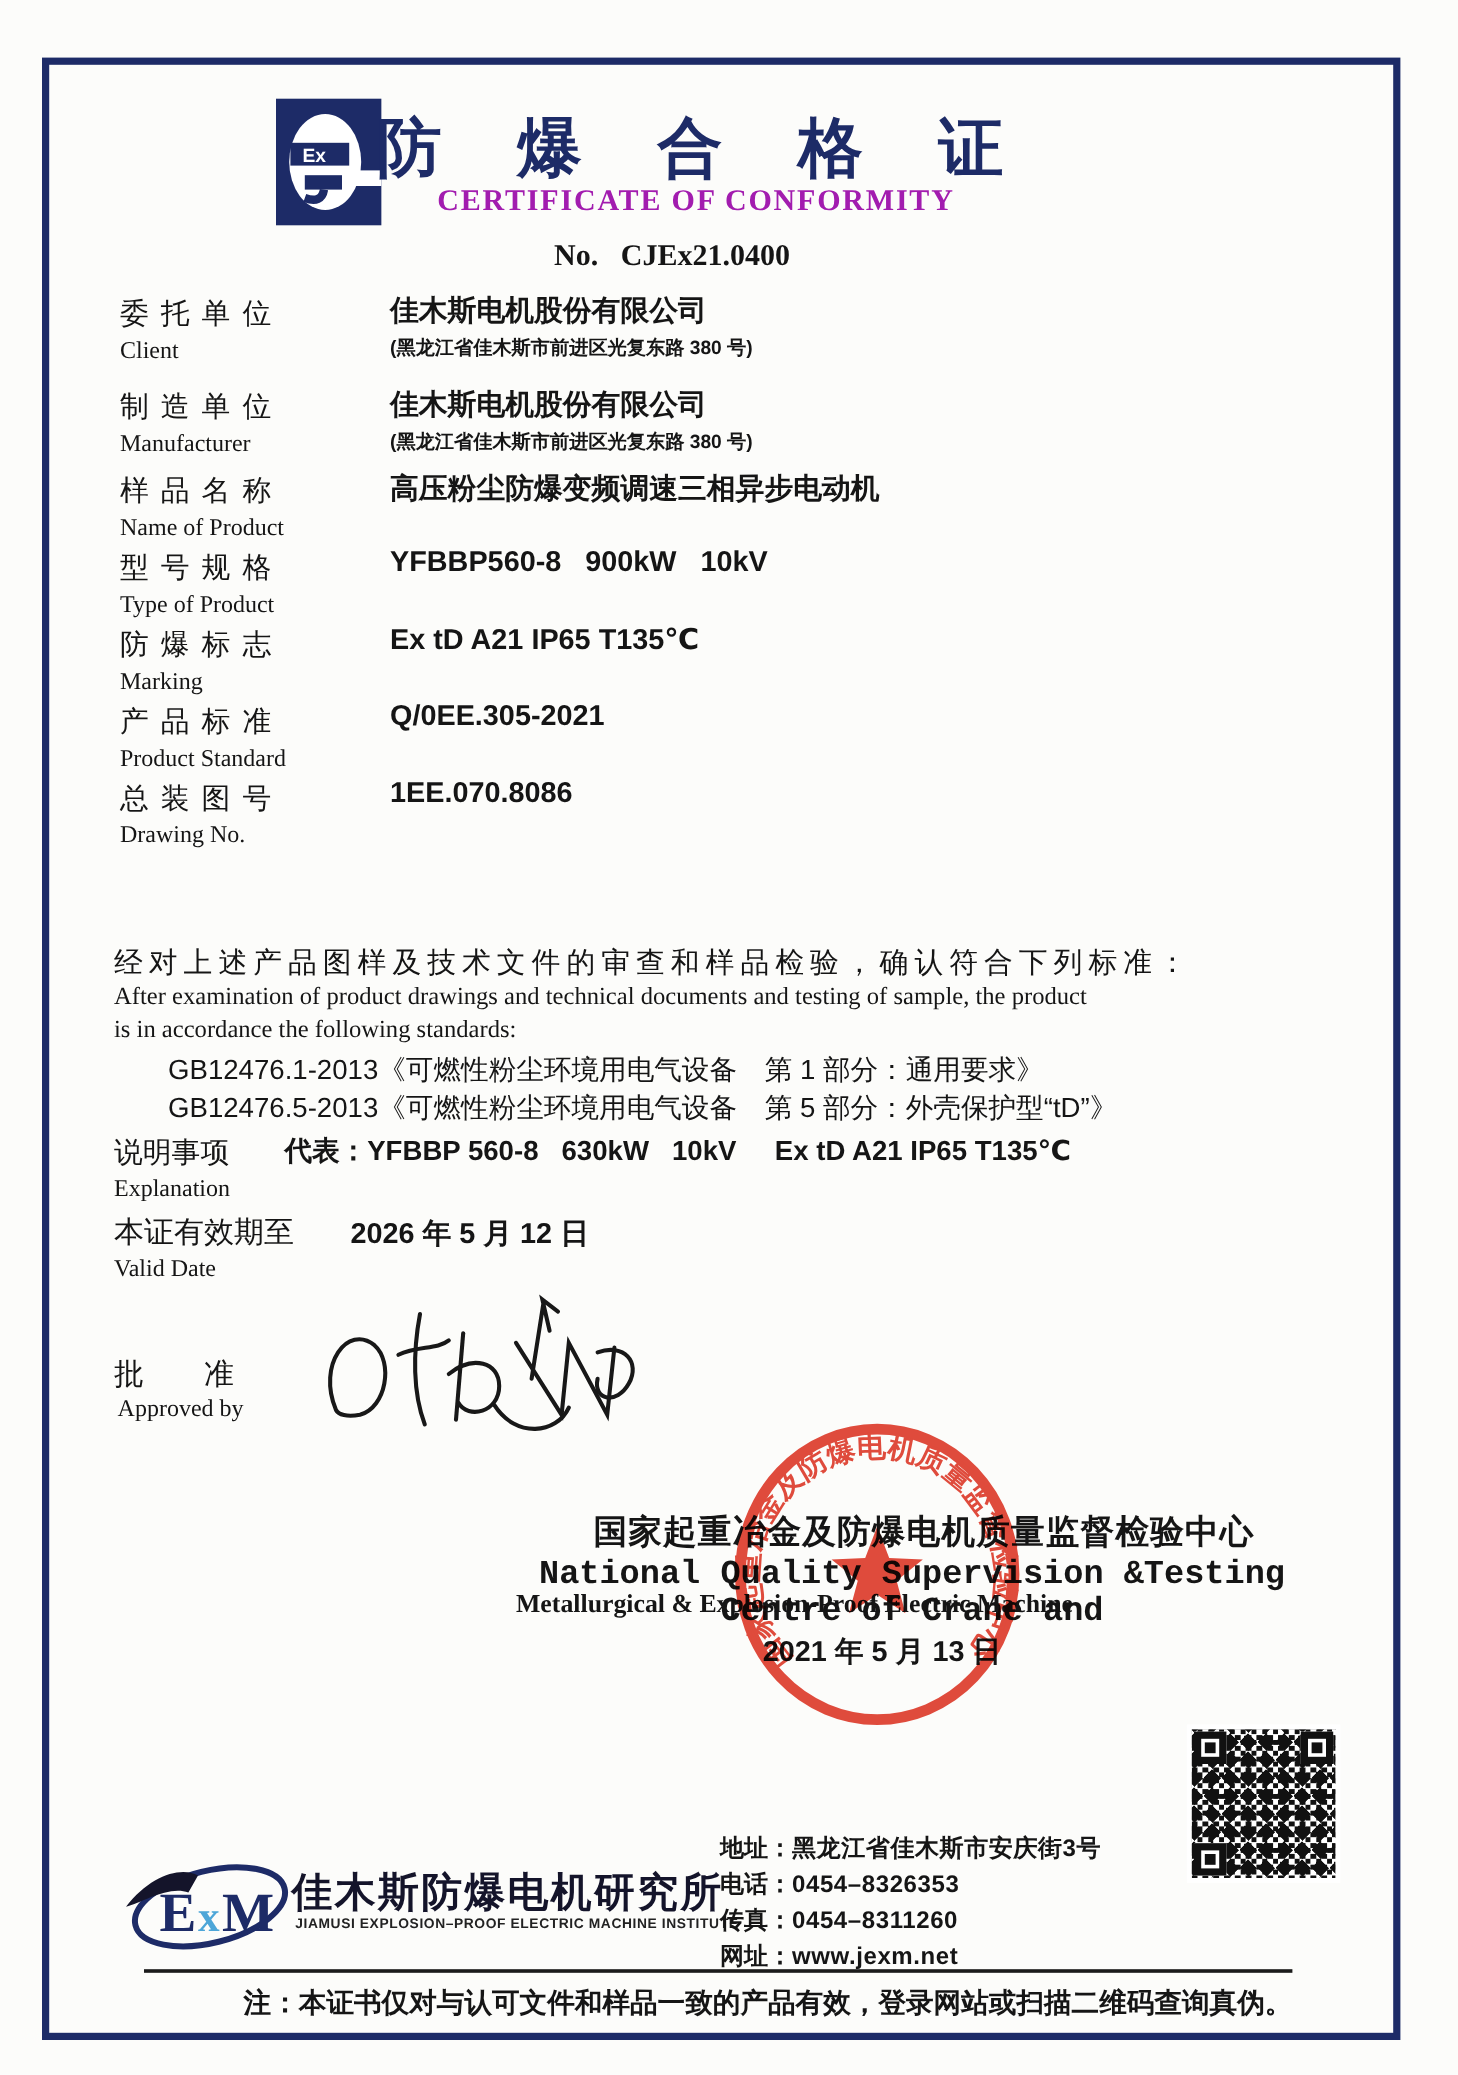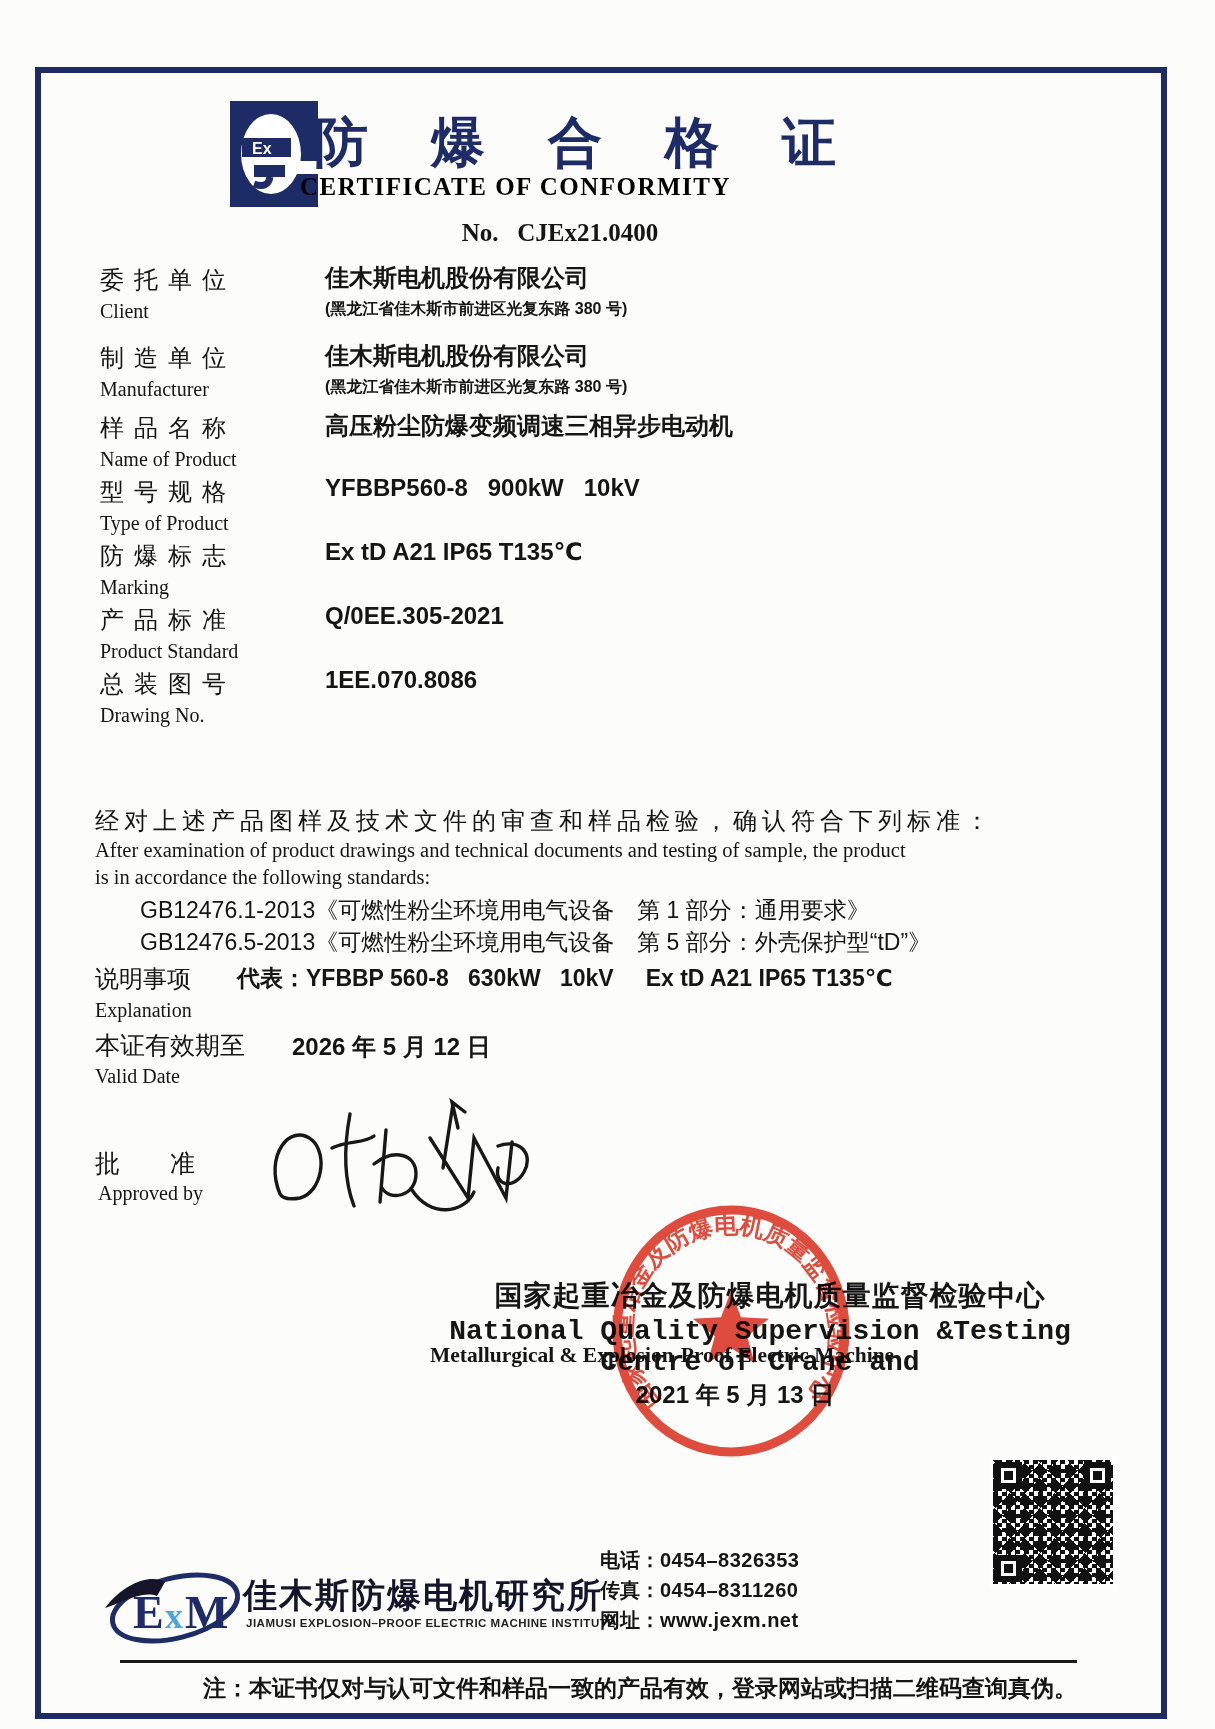--- a/index.html
+++ b/index.html
@@ -2,33 +2,33 @@
 <html><head>
 <meta charset="utf-8">
 <style>
   html,body{margin:0;padding:0;}
   body{
     width:1215px;height:1729px;position:relative;
     background:#fcfcfa;
     font-family:"Liberation Sans","DejaVu Sans",sans-serif;
     color:#151515;overflow:hidden;
   }
-  .abs{position:absolute;margin-top:19px;}
+  .abs{position:absolute;}
   .pre{white-space:pre;}
   
   .frame{
     left:35px;top:48px;width:1132px;height:1652px;
     border:6px solid #1d2b67;box-sizing:border-box;
     background:transparent;
   }
   
   .title-cn{left:300px;top:88px;width:560px;text-align:right;
     font-size:54px;font-weight:900;letter-spacing:24px;color:#1d2b67;}
-  .title-en{left:300px;top:154px;width:560px;
-    font-size:25px;font-weight:700;letter-spacing:1.5px;color:#000000;
+  .title-en{left:300px;top:154px;width:560px;text-align:center;
+    font-size:25px;font-weight:700;letter-spacing:1.5px;color:#a21caf;
     font-family:"Liberation Serif","DejaVu Serif",serif;}
   .cert-no{left:330px;top:200px;width:460px;text-align:center;
     font-size:25px;font-weight:700;font-family:"Liberation Serif","DejaVu Serif",serif;}
   
   .frow{left:100px;width:1010px;height:78px;}
   .f-label-cn{position:absolute;left:0;top:2px;font-size:24px;font-weight:500;
     font-family:"Liberation Serif","DejaVu Serif",serif;letter-spacing:2px;}
   .f-label-en{position:absolute;left:0;top:38px;font-size:20px;
     font-family:"Liberation Serif","DejaVu Serif",serif;}
   .f-value{position:absolute;left:225px;top:0;font-size:24px;font-weight:700;white-space:pre;}
@@ -201,20 +201,23 @@
     <text x="30" y="66" font-size="46" font-weight="bold" fill="#1d2b67" font-family="Liberation Serif, serif">E</text>
     <text x="62" y="66" font-size="36" font-weight="bold" fill="#4da6d8" font-family="Liberation Serif, serif">x</text>
     <text x="82" y="66" font-size="46" font-weight="bold" fill="#1d2b67" font-family="Liberation Serif, serif">M</text>
   </svg>
 </div>
 <div class="abs inst-cn">佳木斯防爆电机研究所</div>
 <div class="abs inst-en">JIAMUSI EXPLOSION–PROOF ELECTRIC MACHINE INSTITUTE</div>
 
 <div class="abs contact">
   <div class="c-row">
+    <span class="c-label">地址：</span><span class="c-val">黑龙江省佳木斯市安庆街3号</span>
+  </div>
+  <div class="c-row">
     <span class="c-label">电话：</span><span class="c-val">0454–8326353</span>
   </div>
   <div class="c-row">
     <span class="c-label">传真：</span><span class="c-val">0454–8311260</span>
   </div>
   <div class="c-row">
     <span class="c-label">网址：</span><span class="c-val">www.jexm.net</span>
   </div>
 </div>
 

